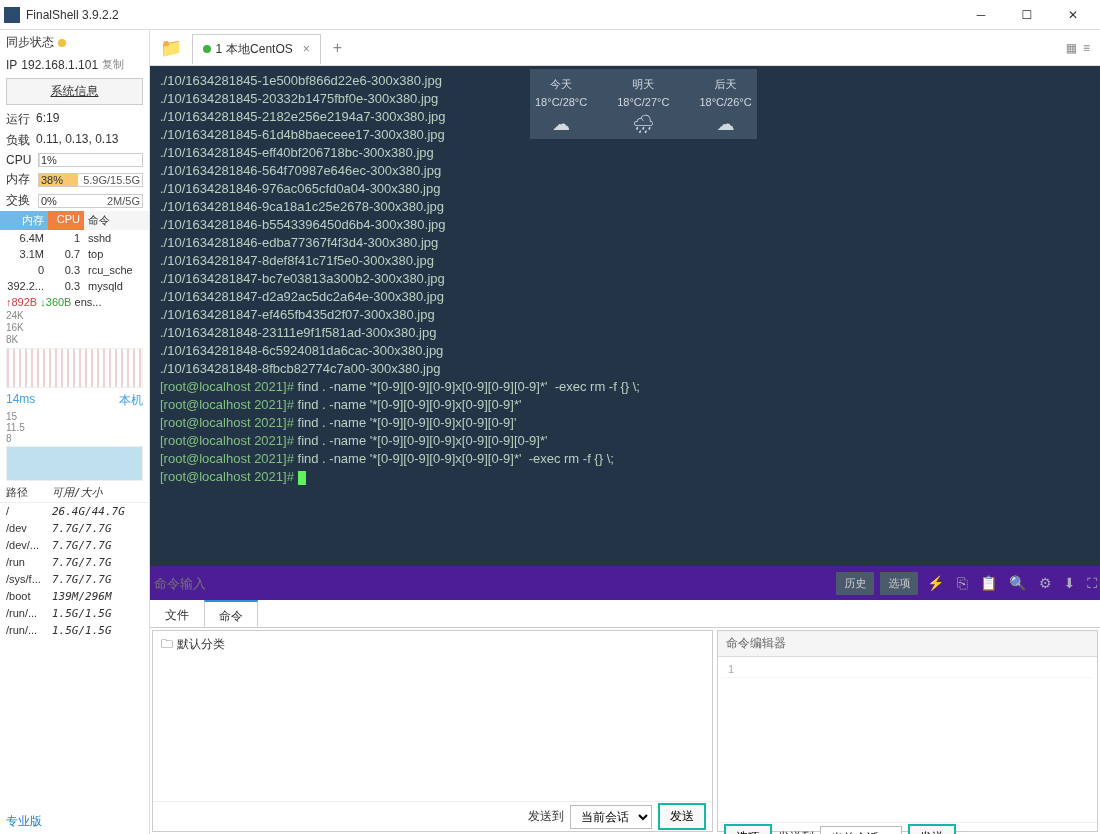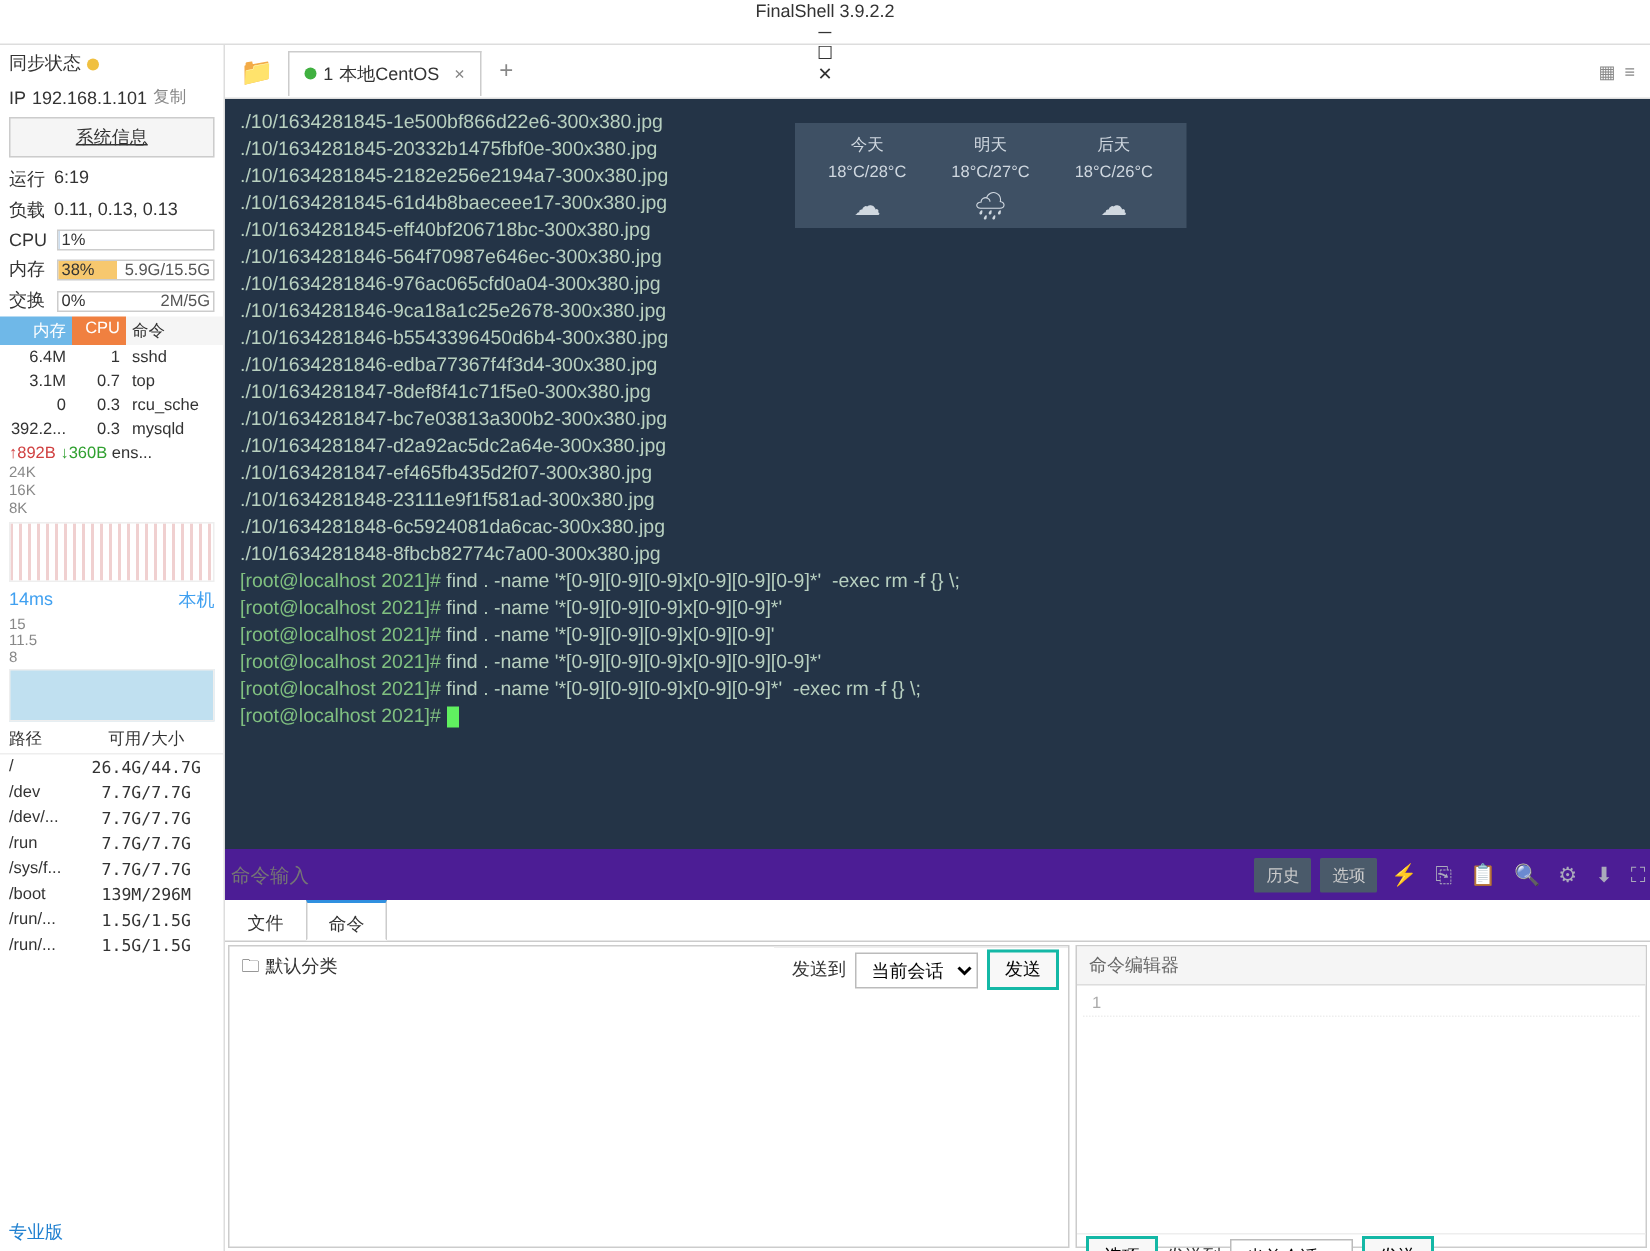--- a/index.html
+++ b/index.html
@@ -1,17 +1,17 @@
 <!DOCTYPE html>
 <html><head>
 <meta charset="utf-8">
 <style>
 * { margin:0; padding:0; box-sizing:border-box; font-family:"Microsoft YaHei",Arial,sans-serif; }
 body { background:#fff; font-size:12px; color:#333; overflow:hidden; width:1100px; height:834px; }
-.titlebar { height:30px; display:flex; align-items:center; padding:0 4px; border-bottom:1px solid #ddd; background:#fff;flex-direction:column; }
+.titlebar { height:30px; display:flex; align-items:center; padding:0 4px; border-bottom:1px solid #ddd; background:#fff; }
 .titlebar .icon { width:16px; height:16px; background:#2a4b6b; margin-right:6px; }
 .titlebar .title { flex:1; font-size:12px; color:#333; }
 .titlebar .winbtn { width:46px; height:30px; display:flex; align-items:center; justify-content:center; cursor:pointer; }
 .main { display:flex; height:804px; }
 .sidebar { width:150px; border-right:1px solid #ddd; display:flex; flex-direction:column; font-size:12px; background:#fff; }
 .sync { padding:4px 6px; display:flex; align-items:center; gap:4px; }
 .dot-y { width:8px; height:8px; border-radius:50%; background:#f0c040; display:inline-block; }
 .ipline { padding:2px 6px; display:flex; align-items:center; gap:4px; }
 .copy { color:#888; font-size:11px; cursor:pointer; }
 .sysbtn { margin:4px 6px; border:1px solid #ccc; background:#f5f5f5; padding:4px 0; text-align:center; cursor:pointer;text-decoration:underline; }
@@ -40,48 +40,48 @@
 .up { color:#d04040; }
 .dn { color:#30a030; }
 .chart { height:40px; margin:2px 6px; background:repeating-linear-gradient(90deg,#f0d0d0 0 2px,transparent 2px 6px); border:1px solid #eee; }
 .chart2 { height:35px; margin:2px 6px; background:#c0e0f0; border:1px solid #eee; }
 .lat { padding:2px 6px; display:flex; }
 .lat .r { margin-left:auto; color:#40a0f0; }
 .dtbl { font-size:11px; }
 .dtbl .hdr { display:flex; padding:2px 6px; border-bottom:1px solid #eee; }
 .dtbl .row { display:flex; padding:2px 6px; }
 .dtbl .p { width:46px; }
-.dtbl .s { flex:1; text-align:center; font-family:monospace; }
+.dtbl .s { flex:1; text-align:left; font-family:monospace;font-style:italic; }
 .pro { margin-top:auto; padding:4px 6px; color:#2080d0; cursor:pointer; }
 .content { flex:1; display:flex; flex-direction:column; }
 .tabs { height:36px; display:flex; align-items:center; border-bottom:1px solid #ddd; padding:0 4px; gap:4px; position:relative; }
 .folder { color:#2a90e0; font-size:18px; padding:0 6px; cursor:pointer; }
 .tab { display:flex; align-items:center; gap:4px; padding:6px 10px; border:1px solid #ccc; border-bottom:none; background:#fff; position:relative; top:1px; }
 .tab .dg { width:8px; height:8px; border-radius:50%; background:#40b040; }
 .tab .x { color:#888; margin-left:6px; cursor:pointer; }
 .addtab { padding:4px 8px; color:#888; cursor:pointer; font-size:16px; }
 .tabs .rt-ico { margin-left:auto; display:flex; gap:6px; color:#888; padding-right:6px; }
 .rt-ico span { cursor:pointer; }
 .term { flex:0 0 500px; background:#243447; color:#b8d0c0; font-family:Consolas,monospace; font-size:13px; padding:6px 10px; overflow:hidden; line-height:18px; position:relative; }
 .term .ln { white-space:pre; }
 .prompt { color:#80c080; }
 .cursor { display:inline-block; width:8px; height:14px; background:#60f060; vertical-align:middle; }
-.weather { position:absolute; top:16px; left:380px; display:flex; gap:30px; background:rgba(80,100,120,0.6); padding:6px 22px; color:#d0d8e0; font-size:11px;justify-content:flex-end; }
+.weather { position:absolute; top:3px; left:380px; display:flex; gap:30px; background:rgba(80,100,120,0.6); padding:6px 5px; color:#d0d8e0; font-size:11px;justify-content:flex-end; }
 .weather .wc { text-align:center; }
 .weather .wi { font-size:18px; margin-top:4px; }
 .cmdrow { height:34px; background:#4c1d95; display:flex; align-items:center; padding:0 0; gap:6px;justify-content:flex-end; }
 .cmdin { flex:1; background:transparent; border:none; color:#aaa; font-size:13px; outline:none; padding:4px; }
 .pill { background:#4a5a6a; color:#ccc; padding:4px 8px; border-radius:1px; font-size:11px; cursor:pointer; }
 .ico { color:#aab; cursor:pointer; font-size:14px; padding:0 3px; }
 .ico.g { color:#60d060; }
 .btabs { height:28px; display:flex; border-bottom:1px solid #ccc; }
 .btab { padding:6px 14px; border:1px solid transparent; cursor:pointer; }
 .btab.act { border:1px solid #ccc; border-bottom-color:#fff; border-top:2px solid #3090e0; }
 .bottom { flex:1; display:flex; border-top:none; min-height:200px; }
-.bl { flex:1; border:1px solid #ccc; margin:2px; display:flex; flex-direction:row; }
+.bl { flex:1; border:1px solid #ccc; margin:2px; display:flex; flex-direction:column; }
 .br { width:381px; border:1px solid #ccc; margin:2px; }
 .br .hd { background:#f5f5f5; padding:4px 8px; color:#666; font-size:12px; border-bottom:1px solid #ddd; }
 .br .ed { padding:4px; }
 .br .ln1 { color:#aaa; font-size:11px; padding:2px 6px; border-bottom:1px dotted #eee; }
 .cat { padding:4px 8px; }
 .cat .fi { display:inline-block; margin-right:4px; }
 .footer { height:30px; display:flex; align-items:center; padding:0 6px; gap:6px; border-top:1px solid #eee; }
 .footer .sp { flex:1; }
 .fbtn { border:2px solid #14b8a6; padding:3px 10px; background:#f8f8f8; cursor:pointer; font-size:12px; }
 .fsel { border:1px solid #bbb; padding:3px 6px; background:#fff; font-size:12px; }

